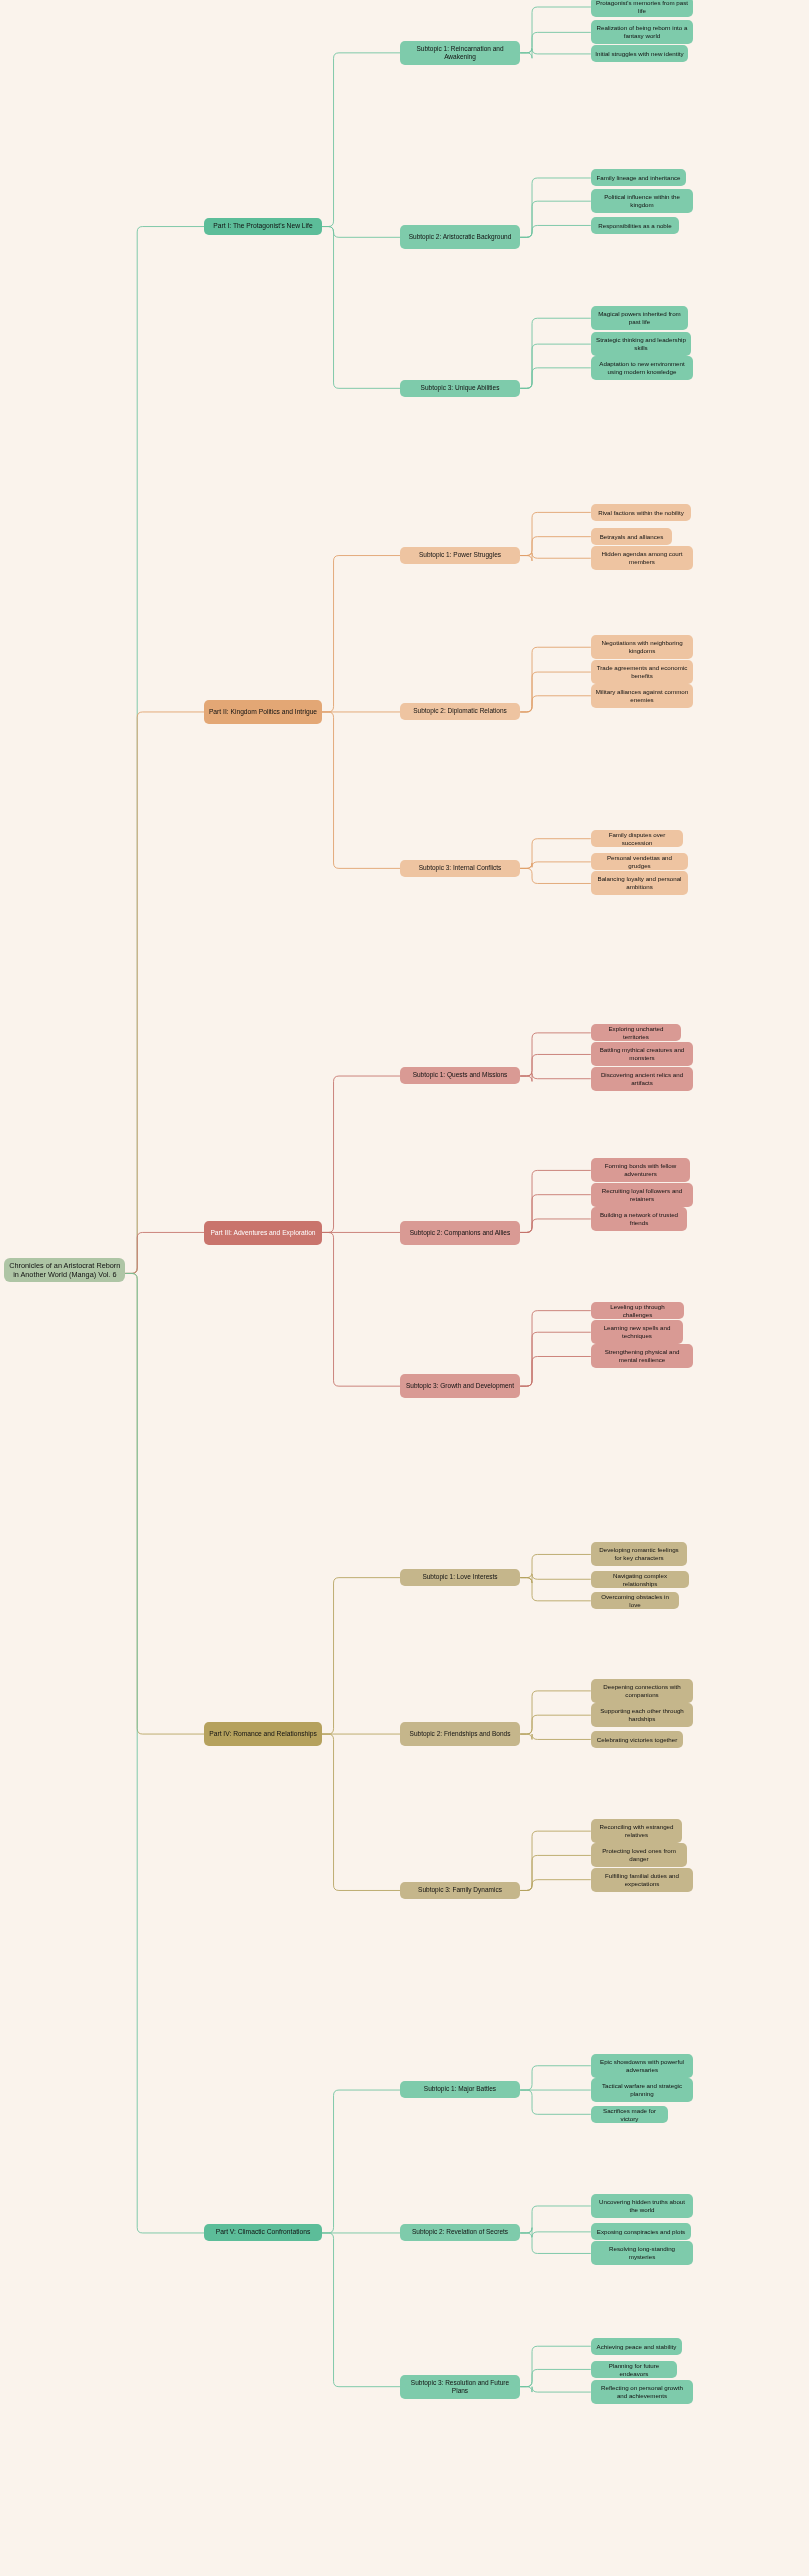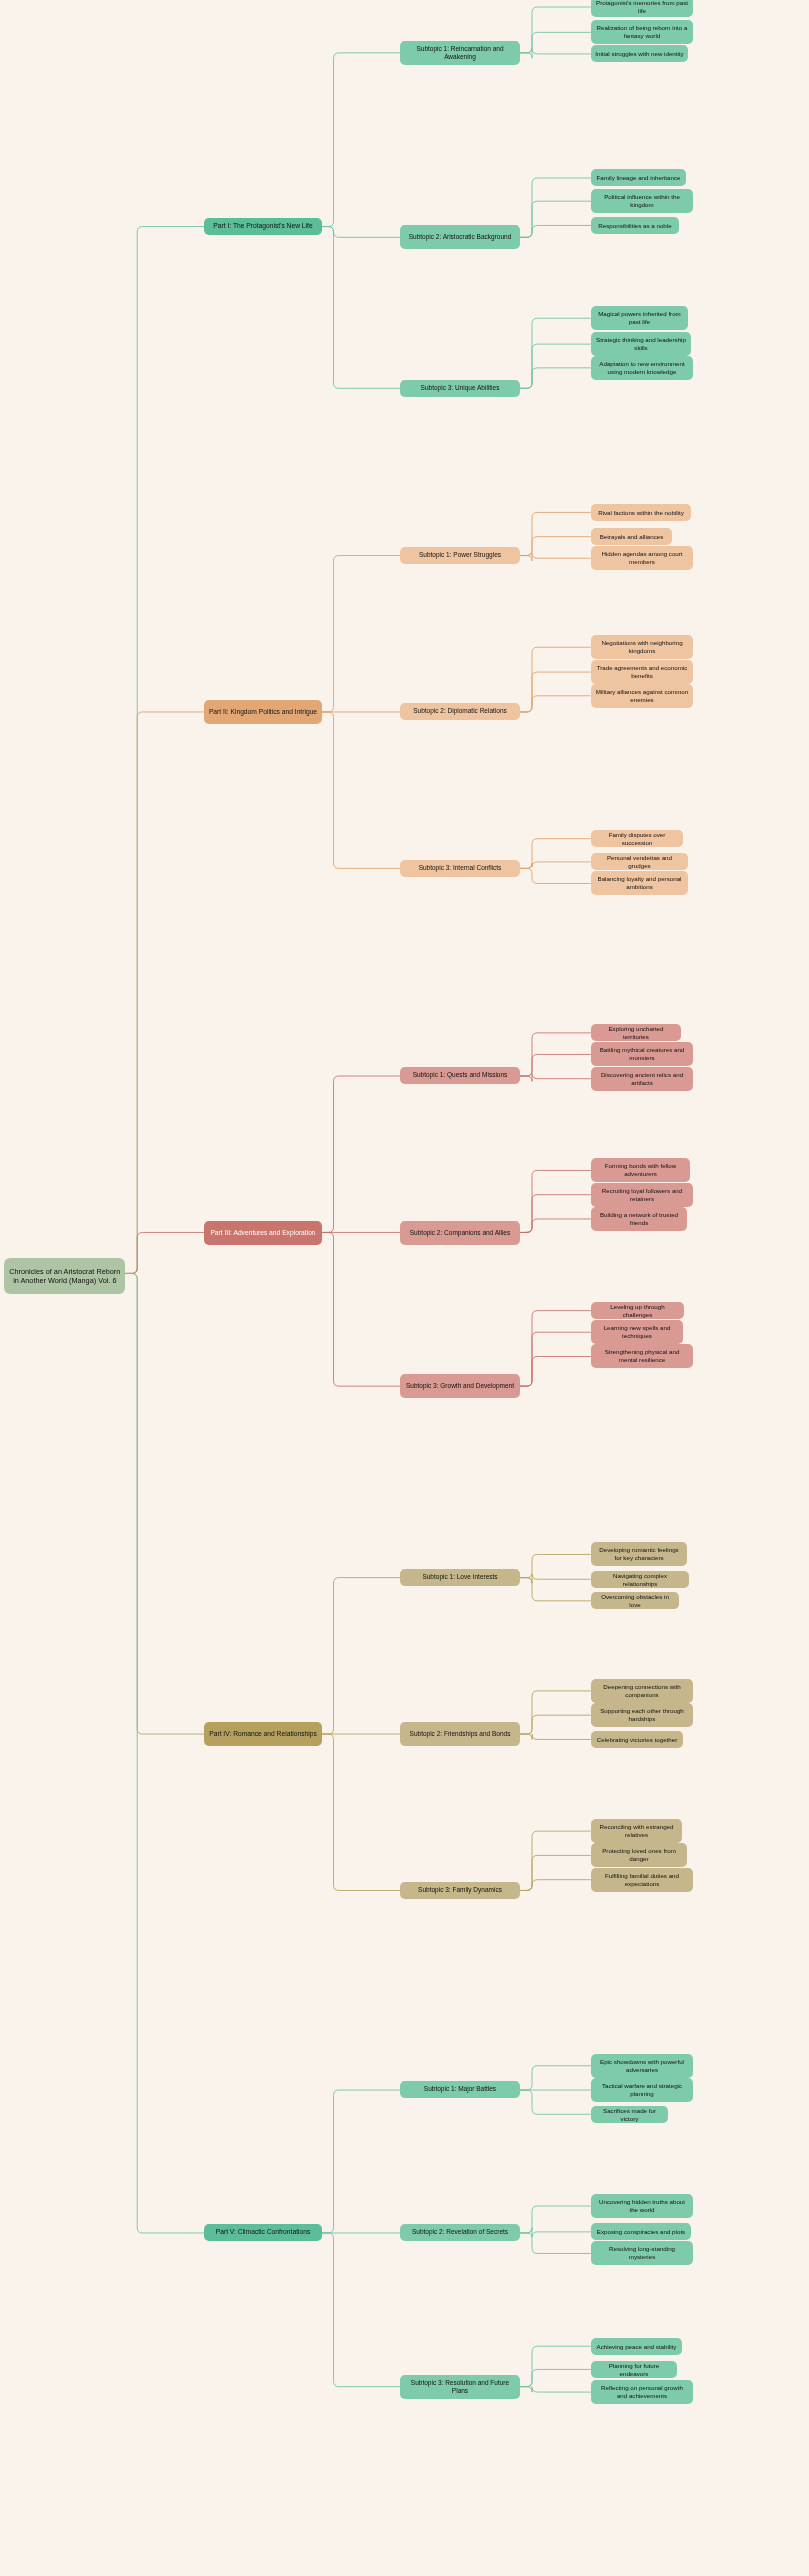--- a/index.html
+++ b/index.html
@@ -96,21 +96,21 @@
       <path d="M 596 4140 L 742 4140" fill="none" stroke="#6ec2a0" stroke-width="1.6"></path>
       <path d="M 964 4140 L 976 4140 Q 986 4140 986 4130 L 986 4100 Q 986 4090 996 4090 L 1095 4090" fill="none" stroke="#6ec2a0" stroke-width="1.6"></path>
       <path d="M 964 4140 L 976 4140 Q 986 4140 986 4130 L 986 4148 Q 986 4138 996 4138 L 1095 4138" fill="none" stroke="#6ec2a0" stroke-width="1.6"></path>
       <path d="M 964 4140 L 976 4140 Q 986 4140 986 4150 L 986 4168 Q 986 4178 996 4178 L 1095 4178" fill="none" stroke="#6ec2a0" stroke-width="1.6"></path>
       <path d="M 596 4140 L 608 4140 Q 618 4140 618 4150 L 618 4415 Q 618 4425 628 4425 L 742 4425" fill="none" stroke="#6ec2a0" stroke-width="1.6"></path>
       <path d="M 964 4425 L 976 4425 Q 986 4425 986 4415 L 986 4360 Q 986 4350 996 4350 L 1095 4350" fill="none" stroke="#6ec2a0" stroke-width="1.6"></path>
       <path d="M 964 4425 L 976 4425 Q 986 4425 986 4415 L 986 4403 Q 986 4393 996 4393 L 1095 4393" fill="none" stroke="#6ec2a0" stroke-width="1.6"></path>
       <path d="M 964 4425 L 976 4425 Q 986 4425 986 4435 L 986 4425 Q 986 4435 996 4435 L 1095 4435" fill="none" stroke="#6ec2a0" stroke-width="1.6"></path>
     </svg>
   <div id="nodes">
-      <div class="node root" style="left: 4.3px; top: 1258px; width: 121px; height: 36px; background: rgb(174, 197, 165);">
+      <div class="node root" style="left: 4.3px; top: 1258px; width: 121px; height: 24px; background: rgb(174, 197, 165);">
         <span>Chronicles of an Aristocrat Reborn in Another World (Manga) Vol. 6</span>
       </div>
       <div class="node lvl1" style="left: 204px; top: 218px; width: 118px; height: 17.3px; background: rgb(92, 189, 153);">
         <span>Part I: The Protagonist's New Life</span>
       </div>
       <div class="node lvl2" style="left: 400px; top: 41px; width: 120px; height: 24px; background: rgb(126, 203, 171);">
         <span>Subtopic 1: Reincarnation and Awakening</span>
       </div>
       <div class="node lvl3" style="left: 591px; top: -3.2px; width: 102px; height: 20.5px; background: rgb(126, 203, 171);">
         <span>Protagonist's memories from past life</span>

